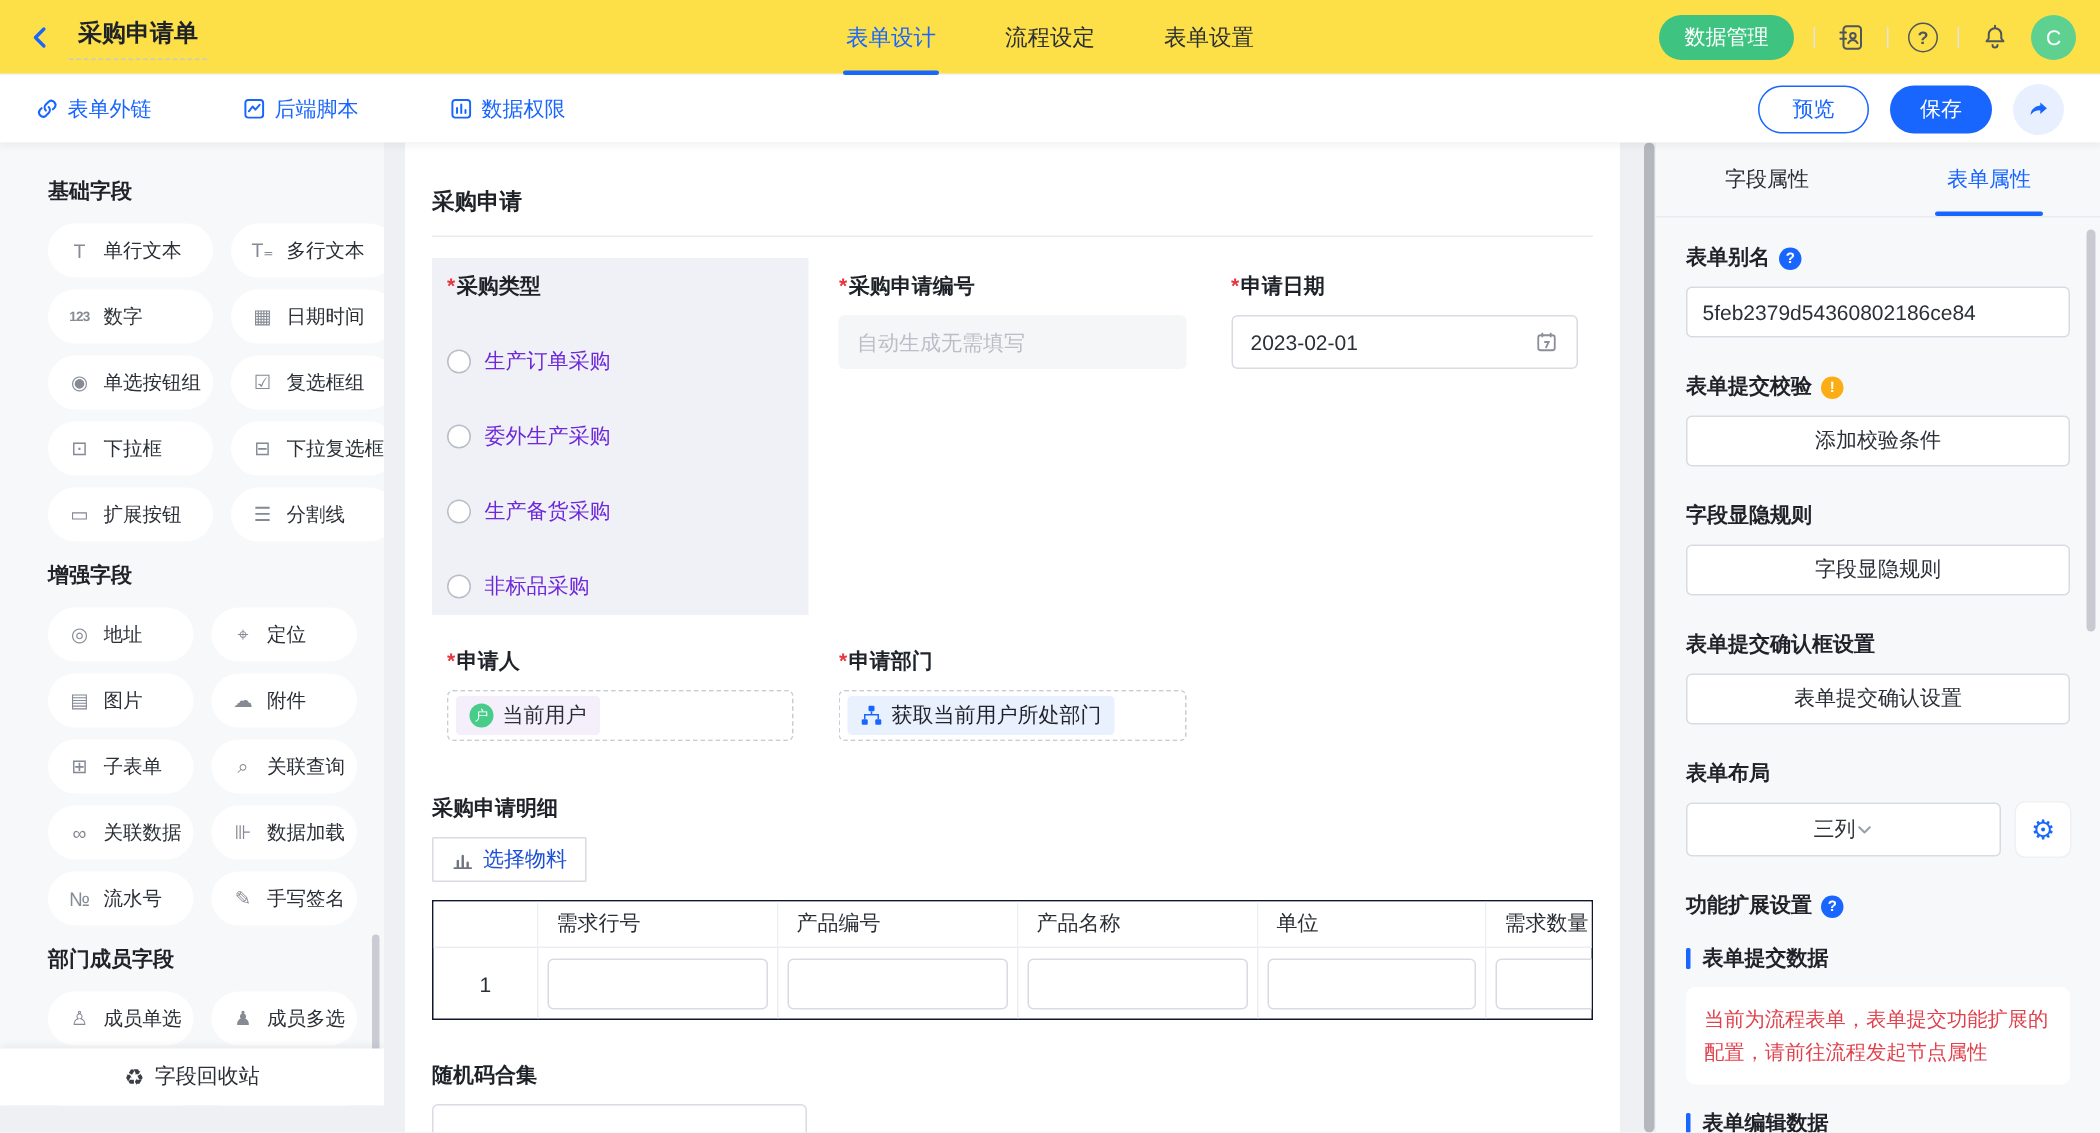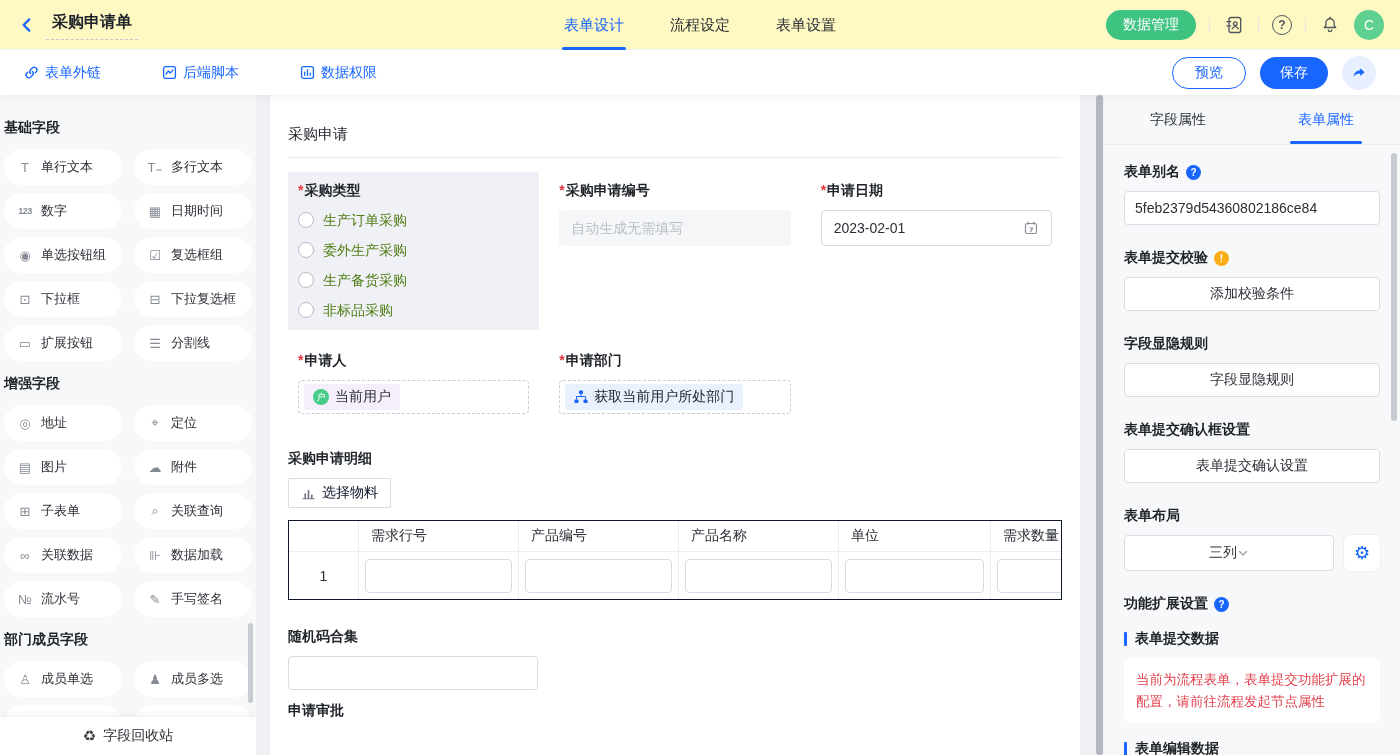--- a/index.html
+++ b/index.html
@@ -1,20 +1,20 @@
 <!DOCTYPE html>
 <html><head>
 <meta charset="utf-8">
 <style>
   *{margin:0;padding:0;box-sizing:border-box}
   html,body{width:1400px;height:755px;overflow:hidden}
   body{position:relative;font-family:"Liberation Sans","DejaVu Sans",sans-serif;background:#eef0f3;color:#1f2329}
   input{font-family:inherit;outline:none}
   
-  .topbar{position:absolute;top:0;left:0;right:0;height:50px;background:#fef9c3;display:flex;align-items:center;padding:0 16px;border-bottom:1px solid #f0f1f4;z-index:6}
+  .topbar{position:absolute;top:0;left:0;right:0;height:50px;background:#fde047;display:flex;align-items:center;padding:0 16px;border-bottom:1px solid #f0f1f4;z-index:6}
   .back{width:22px;height:22px;display:flex;align-items:center;justify-content:center;cursor:pointer}
   .doc-title{font-size:16px;font-weight:700;margin-left:8px;border-bottom:1px dashed #c6c9d0;padding:2px 6px 6px;color:#1f2329}
   .h-tabs{position:absolute;left:50%;transform:translateX(-50%);top:0;height:50px;display:flex;gap:46px}
   .h-tab{height:50px;display:flex;align-items:center;font-size:15px;color:#2b2f36;cursor:pointer;position:relative}
   .h-tab.active{color:#1966ff}
   .h-tab.active::after{content:'';position:absolute;left:-2px;right:-2px;bottom:0;height:3px;background:#1966ff;border-radius:2px}
   .top-right{margin-left:auto;display:flex;align-items:center;gap:13px}
   .pill-green{height:30px;padding:0 17px;border-radius:15px;background:#3ec380;color:#fff;font-size:14px;display:flex;align-items:center;border:none;cursor:pointer}
   .vsep{width:1px;height:14px;background:#e2e4e8}
   .hicon{width:22px;height:22px;display:flex;align-items:center;justify-content:center;color:#51555c;cursor:pointer}
@@ -25,52 +25,52 @@
   .tb-links{display:flex;gap:61px}
   .tb-link{display:flex;align-items:center;gap:6px;color:#1966ff;font-size:14px;cursor:pointer}
   .tb-ic{display:flex;align-items:center}
   .tb-right{margin-left:auto;display:flex;align-items:center;gap:14px}
   .btn-preview{height:32px;padding:0 22px;border-radius:16px;border:1px solid #1966ff;color:#1966ff;background:#fff;font-size:14px;cursor:pointer}
   .btn-save{height:32px;padding:0 20px;border-radius:16px;background:#1966ff;color:#fff;border:none;font-size:14px;cursor:pointer}
   .share-btn{width:34px;height:34px;border-radius:50%;background:#e8f0ff;display:flex;align-items:center;justify-content:center;cursor:pointer}
   
   .body-wrap{position:absolute;top:95px;left:0;right:0;bottom:0;background:#eef0f3}
   
-  .sidebar{position:absolute;left:0;top:0;bottom:0;width:256px;background:#f7f8fa;padding:18px 4px 0;overflow:hidden}
+  .sidebar{position:absolute;left:0;top:0;bottom:18px;width:256px;background:#f7f8fa;padding:18px 32px 0;overflow:hidden}
   .sb-title{font-size:14px;font-weight:700;color:#1f2329;margin:6px 0 12px}
   .sb-grid{display:grid;grid-template-columns:1fr 1fr;gap:8px 12px;margin-bottom:14px}
   .sb-pill{height:36px;background:#fff;border-radius:18px;display:flex;align-items:center;padding:0 8px 0 12px;gap:7px;font-size:13px;color:#2b2f36;cursor:grab;white-space:nowrap}
   .fi{width:18px;color:#858a94;font-size:13px;display:flex;justify-content:center;flex:none}
   .fi.small{font-size:9px;font-weight:700;letter-spacing:-.5px}
   .fl{overflow:hidden}
   .sb-foot{position:absolute;left:0;right:0;bottom:0;height:38px;background:#fff;box-shadow:0 -2px 6px rgba(31,35,41,.07);display:flex;align-items:center;justify-content:center;gap:7px;font-size:14px;color:#2b2f36;cursor:pointer;z-index:2}
   .recycle-g{font-size:15px;color:#3a3e45}
   .sb-scroll{position:absolute;right:3px;top:528px;height:80px;width:5px;background:#c9ccd2;border-radius:3px}
   
   .canvas{position:absolute;left:270px;top:0;width:810px;height:100%;background:#fff;padding:0 18px;overflow:hidden}
-  .form-title{font-size:15px;font-weight:400;padding-top:30px}
+  .form-title{font-size:15px;font-weight:700;padding-top:30px}
   .hline{border-top:1px solid #e8eaee;margin-top:13px}
   .cv-grid{display:grid;grid-template-columns:1fr 1fr 1fr;column-gap:10px;row-gap:12px;margin-top:14px}
   .cell{padding:10px}
   .cell.selected{background:#f0f1f6}
   .flabel{font-size:14px;font-weight:700;color:#1f2329}
   .star{color:#e5353e;margin-right:1px;font-weight:700}
-  .radio-opt{display:flex;gap:9px;margin-top:12px;font-size:14px;color:#4d7c0f}
+  .radio-opt{display:flex;align-items:center;gap:9px;margin-top:32px;font-size:14px;color:#6d28d9}
   .rc{width:16px;height:16px;border:1px solid #b9bdc6;border-radius:50%;background:#fff;flex:none}
   .inp-gray{display:block;height:36px;border-radius:4px;background:#f5f6f7;border:none;color:#2b2f36;padding:0 12px;width:100%;margin-top:10px;font-size:14px}
   .inp-gray::placeholder{color:#b9bec8}
   .inp-white{height:36px;border-radius:4px;background:#fff;border:1px solid #d8dbe2;padding:0 12px;width:100%;margin-top:10px;display:flex;align-items:center;justify-content:space-between;font-size:14px;color:#2b2f36}
   .dashed-box{margin-top:10px;height:34px;border:1px dashed #c9ccd4;border-radius:4px;background:#fff;display:flex;align-items:center;padding:0 5px}
   .tag{height:26px;border-radius:3px;display:flex;align-items:center;gap:6px;padding:0 9px;font-size:14px}
   .tag.purple{background:#f5eefb;color:#2b2f36}
   .tag.blue{background:#e9f0fe;color:#1f2329}
   .badge-user{width:16px;height:16px;border-radius:50%;background:#47cc8a;color:#fff;font-size:9px;display:flex;align-items:center;justify-content:center;flex:none}
   .sec-title{font-size:14px;font-weight:700;color:#1f2329}
   .detail-sec{margin-top:26px}
-  .btn-material{margin-top:10px;height:30px;border:1px solid #d8dbe2;border-radius:1px;background:#fff;display:inline-flex;align-items:center;gap:6px;padding:0 12px;font-size:14px;color:#0f172a;cursor:pointer}
+  .btn-material{margin-top:10px;height:30px;border:1px solid #d8dbe2;border-radius:1px;background:#fff;display:inline-flex;align-items:center;gap:6px;padding:0 12px;font-size:14px;color:#1d4ed8;cursor:pointer}
   .dtable{margin-top:12px;border:1px solid #0f172a;width:100%;overflow:hidden}
   .drow{display:flex}
   .dcell{border-right:1px solid #ebedf0;flex:none;overflow:hidden}
   .dhead .dcell{height:31px;display:flex;align-items:center;padding:0 12px;font-size:14px;color:#2b2f36;border-bottom:1px solid #ebedf0;background:#fff}
   .dbody .dcell{height:47px;display:flex;align-items:center;padding:0 6px}
   .c0{width:70px;justify-content:center;padding:0!important}
   .c1,.c2,.c3{width:160px}
   .c4{width:152px}
   .c5{width:150px}
   .rownum{font-size:14px;color:#2b2f36}

